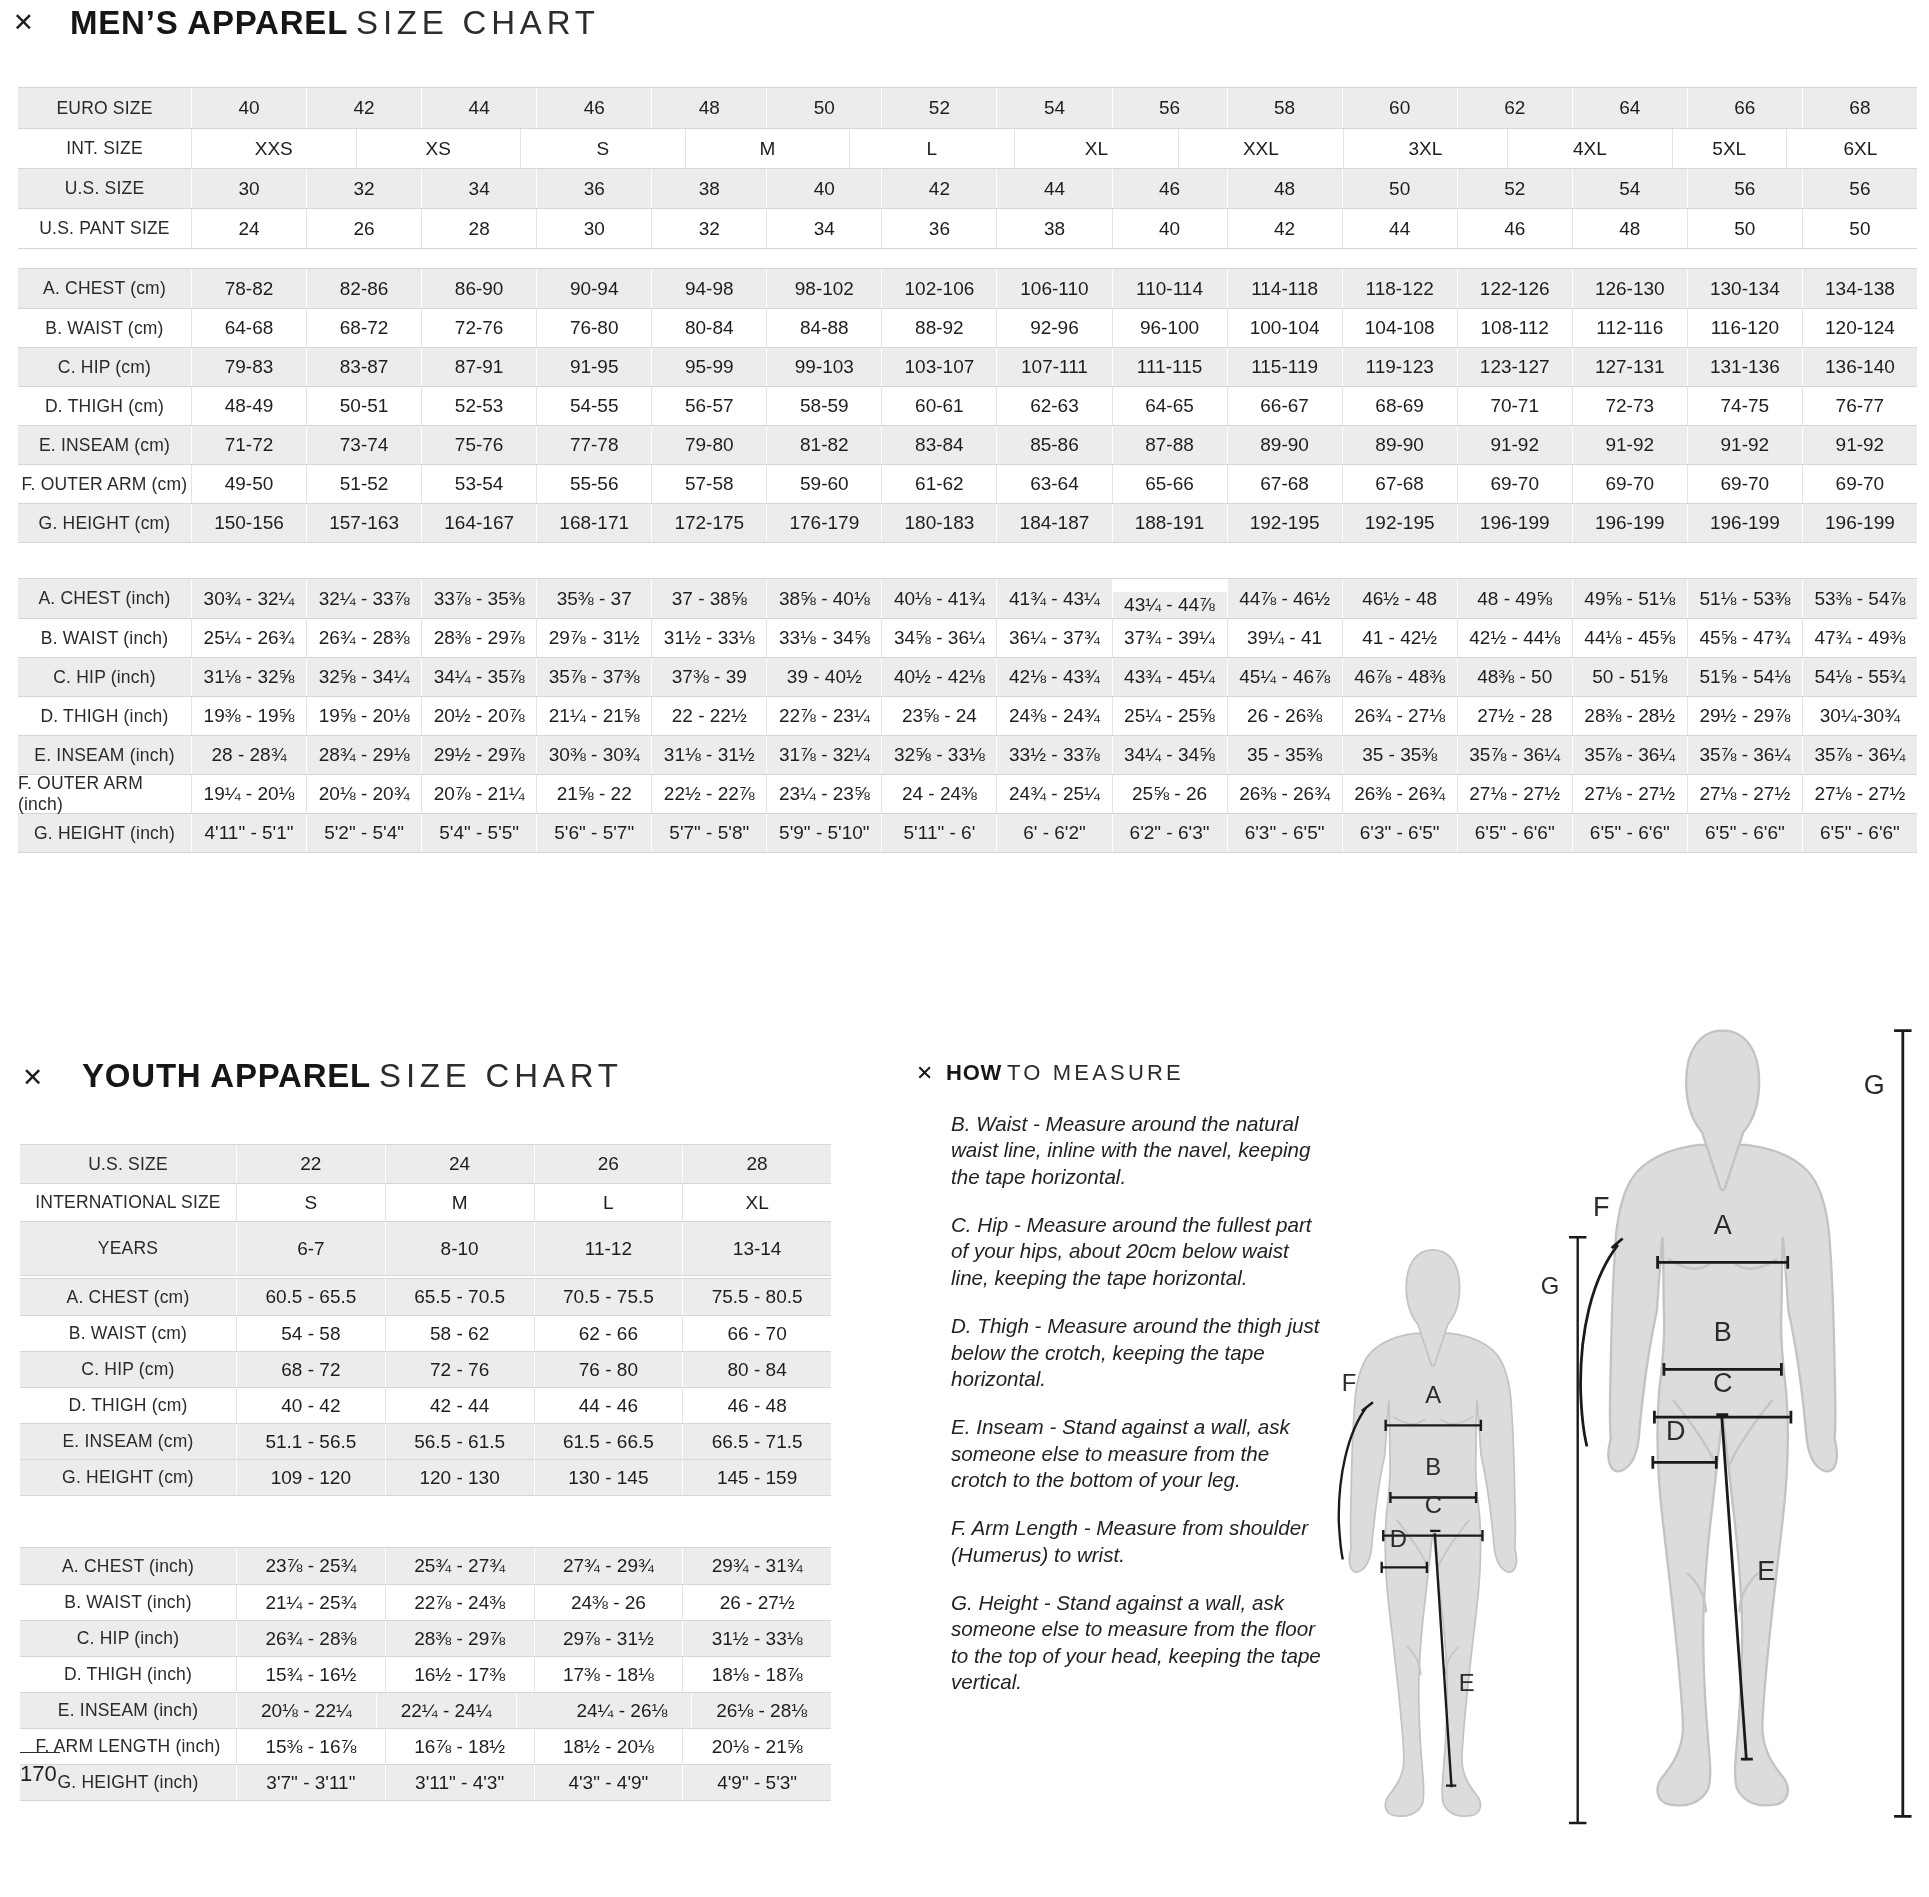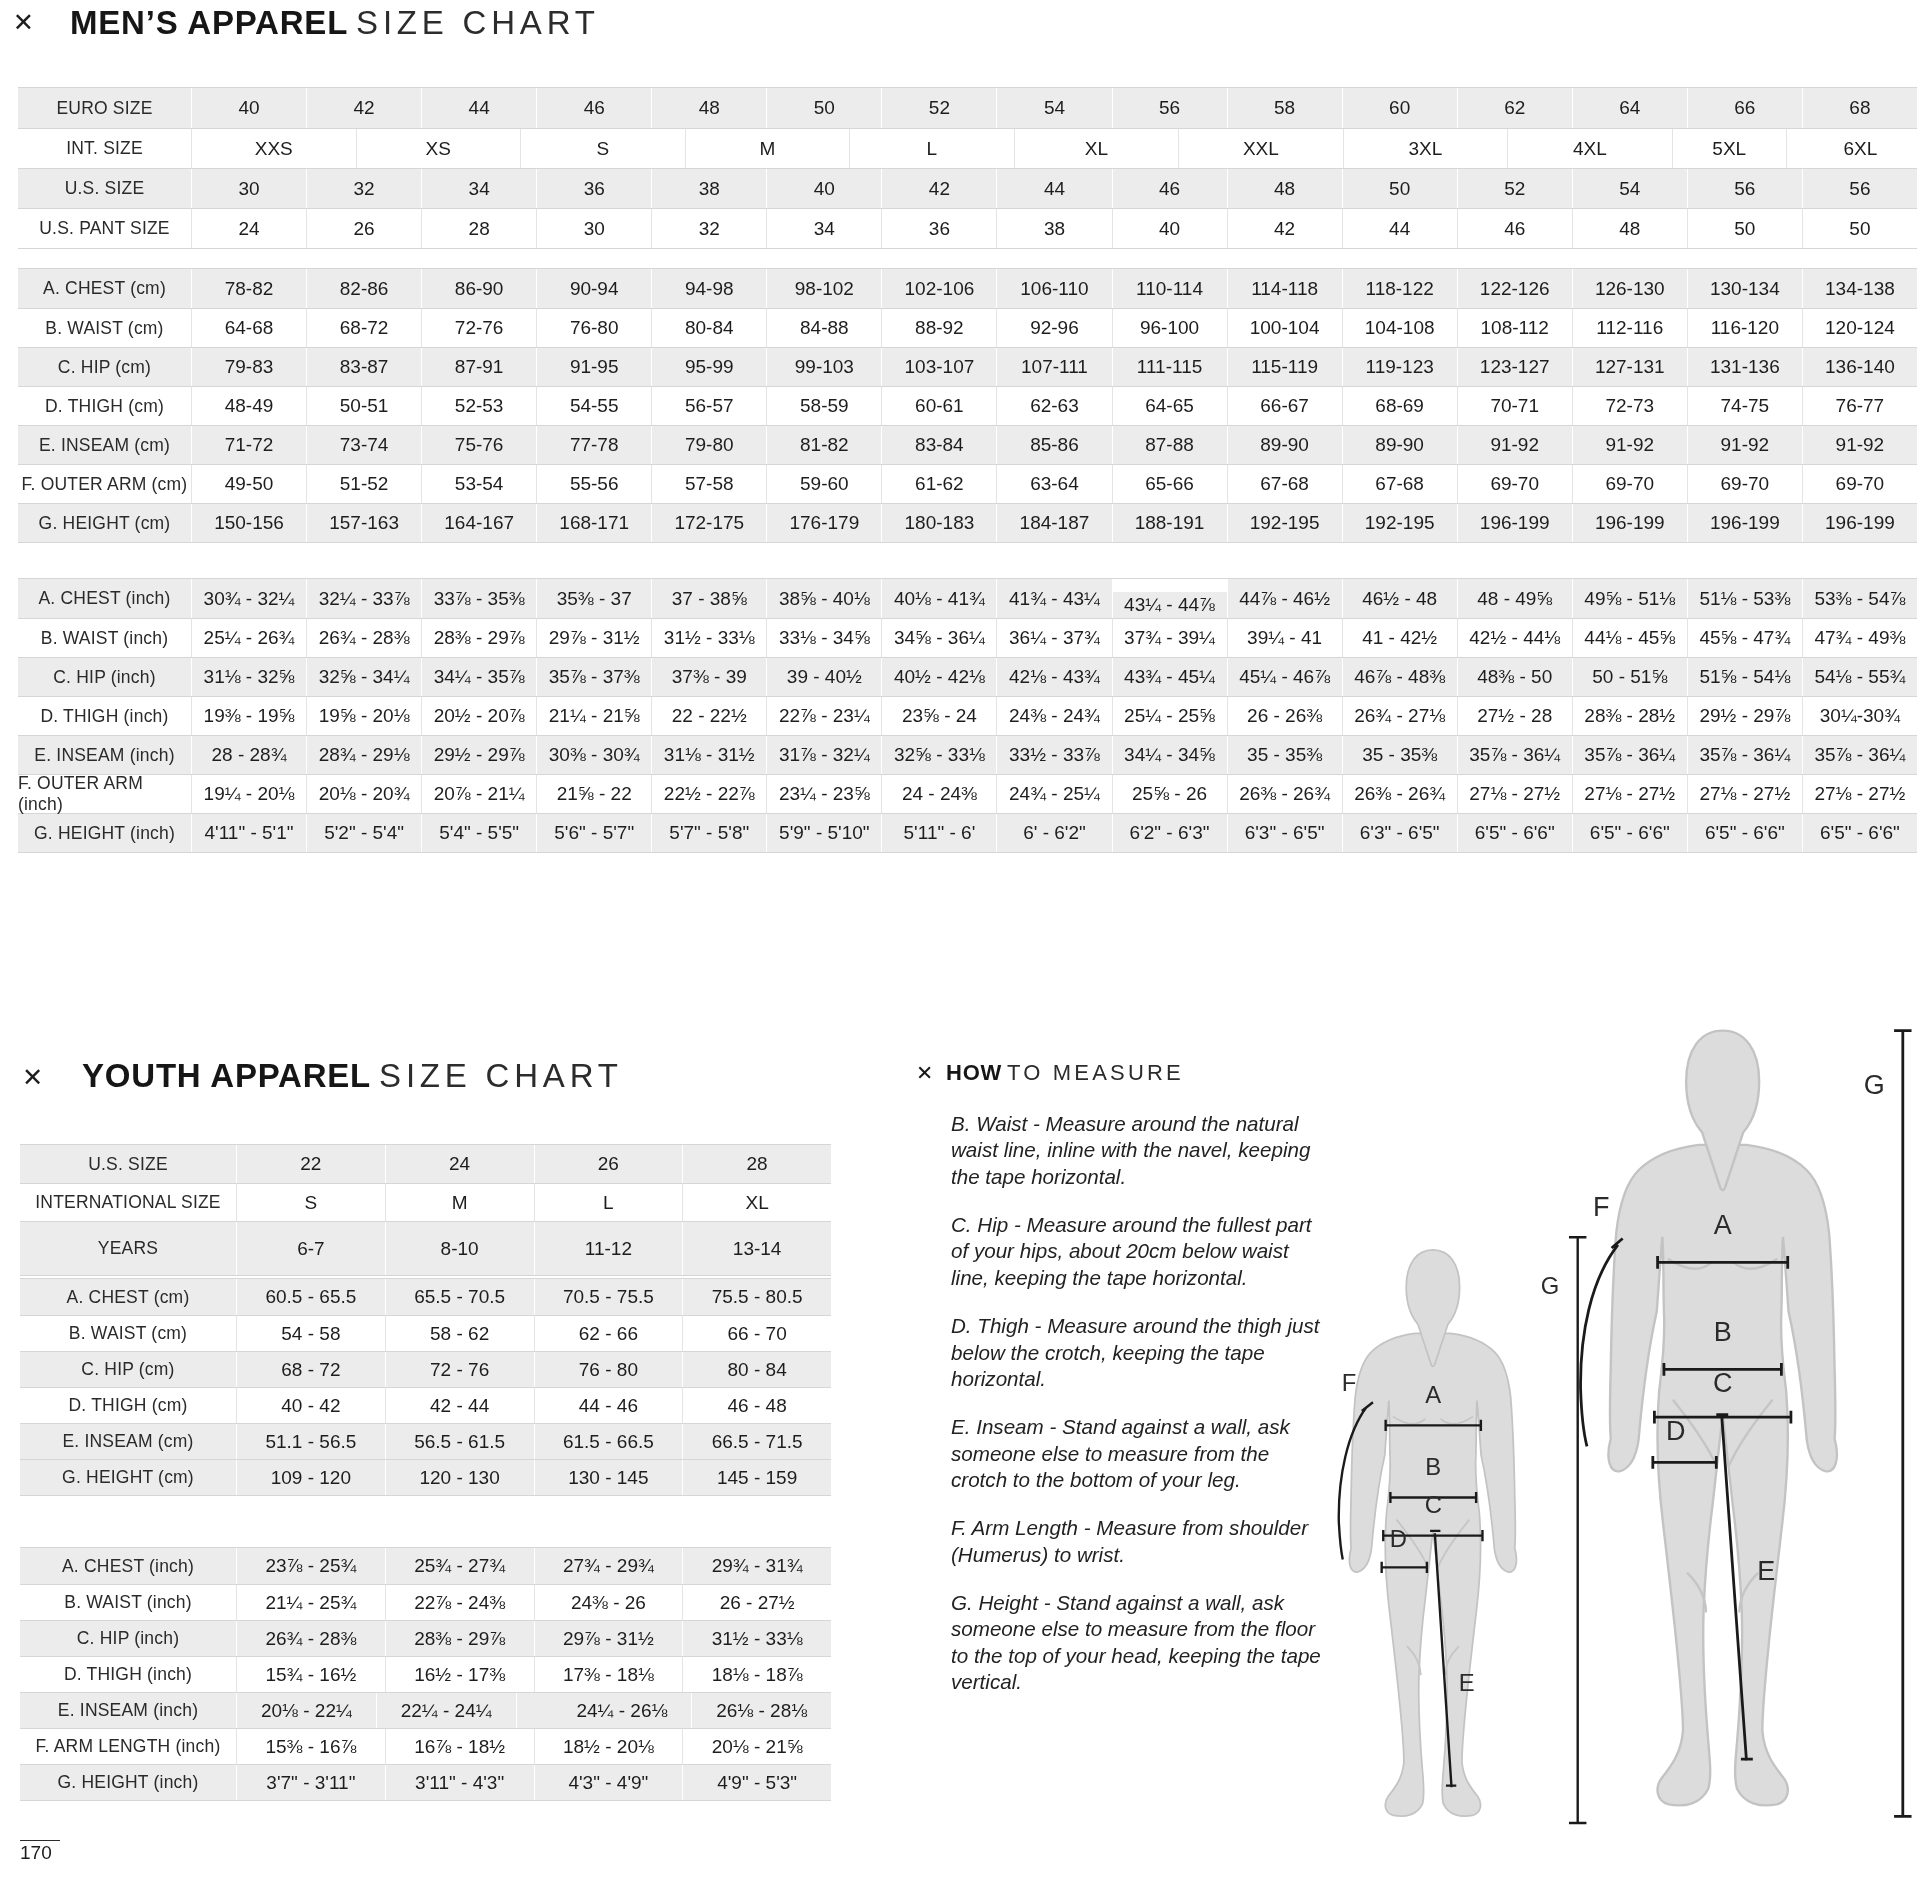--- a/index.html
+++ b/index.html
@@ -37,23 +37,23 @@
   
   .fig { position:absolute; }
   .sil { fill:#dcdcdc; stroke:#c3c3c3; stroke-width:3; }
   .sil-detail { fill:none; stroke:#c5c5c5; stroke-width:3; stroke-linecap:round; }
   .mline { fill:none; stroke:#1a1a1a; stroke-width:3.5; }
   .mline-y { fill:none; stroke:#1a1a1a; stroke-width:3; }
   .flabel { fill:#2b2b2b; font-size:34px; text-anchor:middle; }
   .flabel-y { fill:#2b2b2b; font-size:30px; text-anchor:middle; }
 
   
-  .pagenum { position:absolute; left:20px; top:1840px; width:40px;
-             border-top:1.6px solid #2c2c2c; padding-top:1px;
-             font-size:19px; color:#1d1d1d; }
+  .pagenum { position:absolute; left:20px; top:1752px; width:40px;
+             border-top:1.6px solid #2c2c2c; padding-top:8px;
+             font-size:22px; color:#1d1d1d; }
 </style>
 </head>
 <body>
 
 <div class="page">
 
   <div class="close-x" style="left:12.7px; top:9.5px;">✕</div>
   <div class="sec-title" style="left:70px; top:6.4px;"><span class="bold">MEN’S APPAREL</span><span class="light">SIZE CHART</span></div>
 
   <div id="mens-headers" class="tblock tgroup" style="left:18px; top:87px; width:1899px;">

